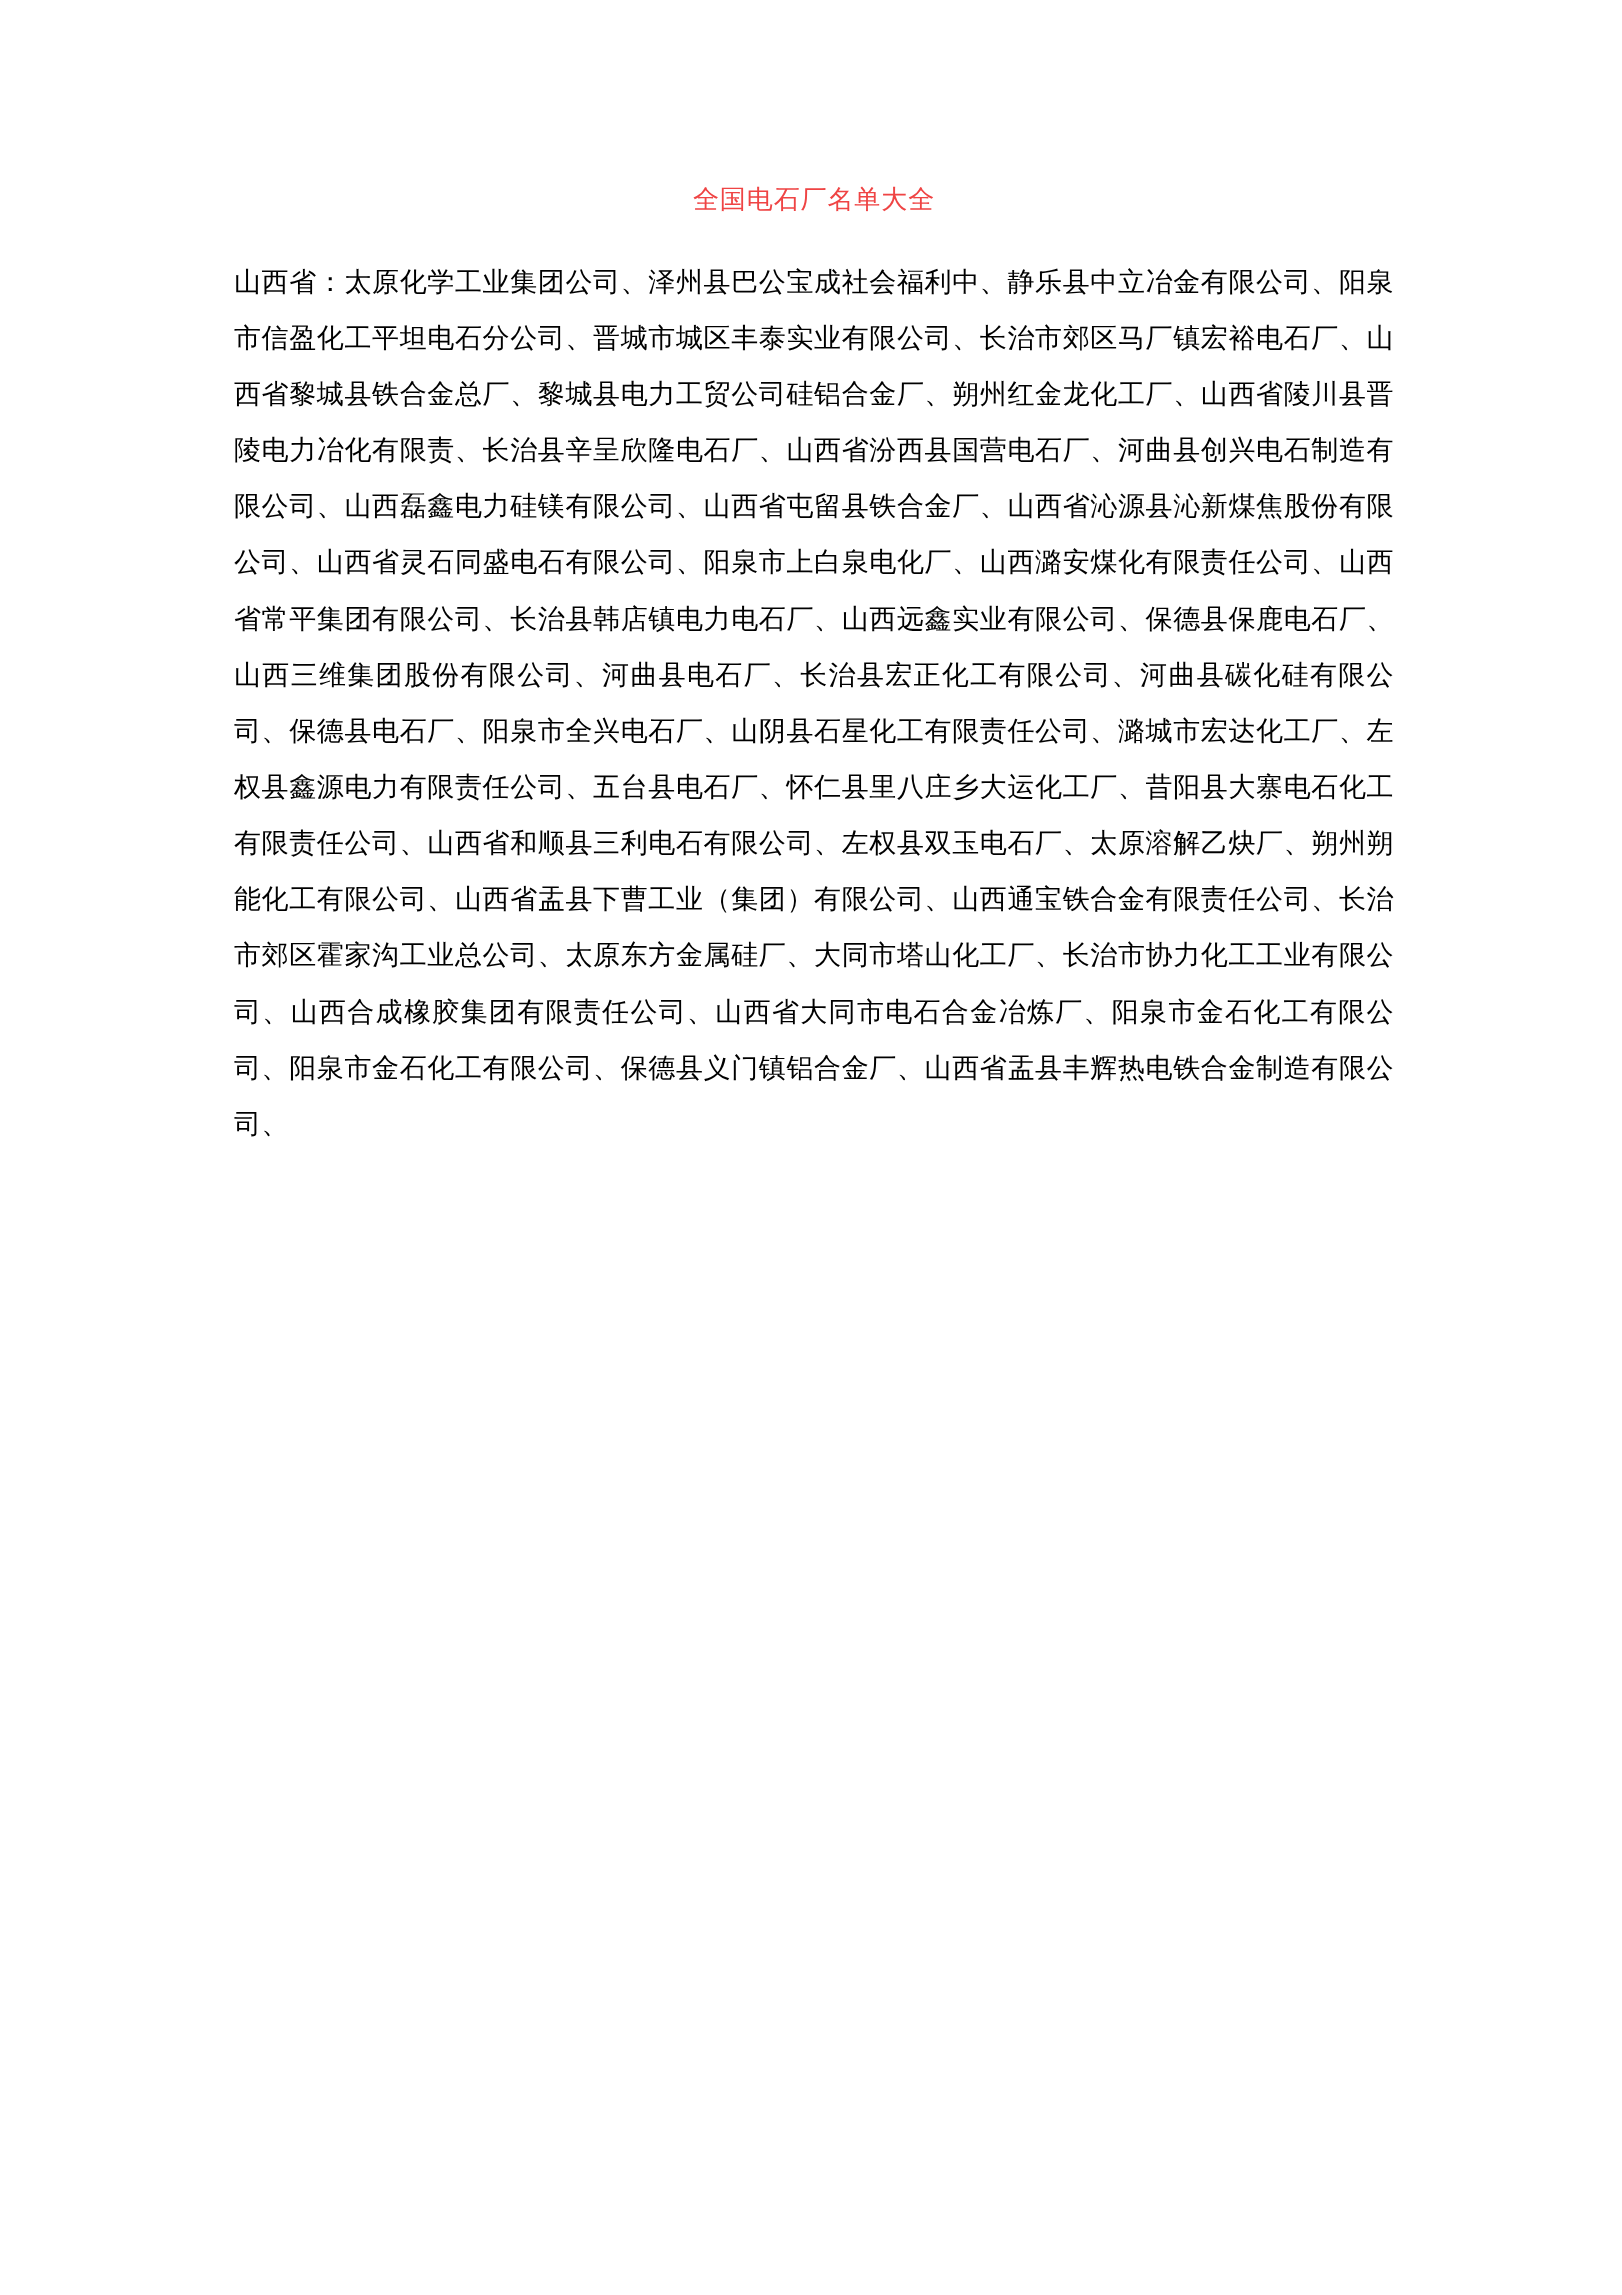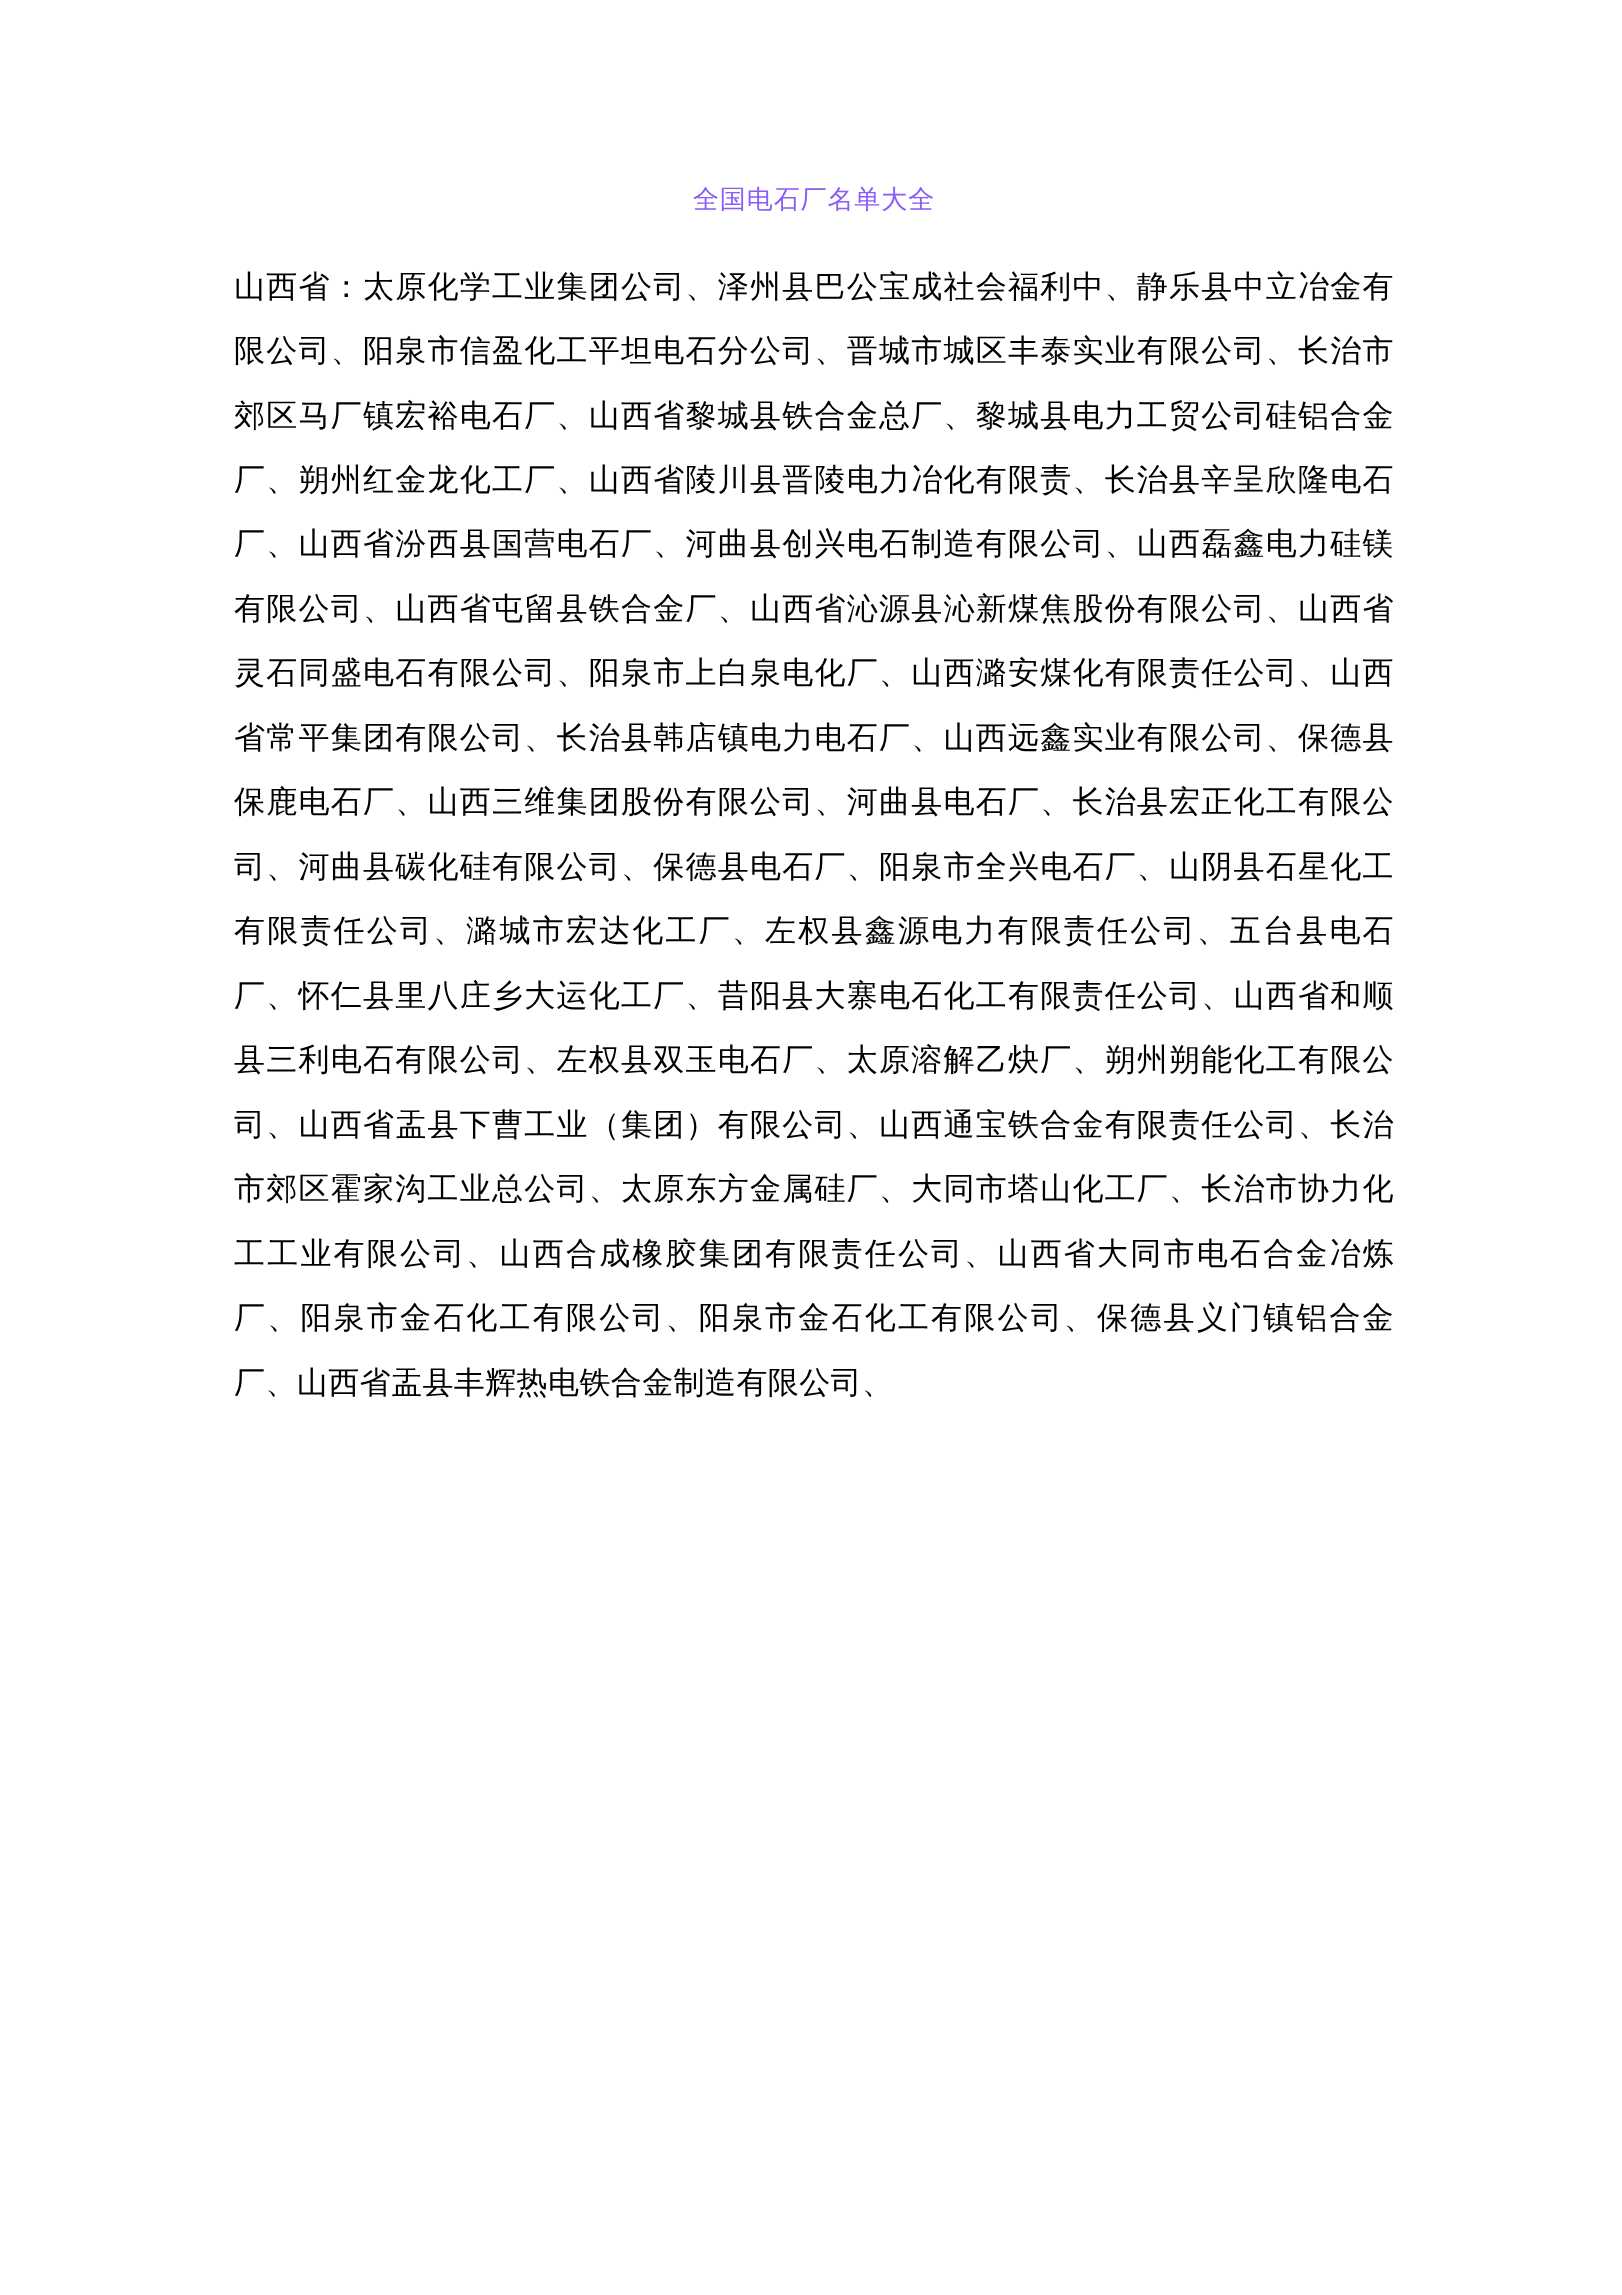--- a/index.html
+++ b/index.html
@@ -22,28 +22,28 @@
   }
   .content {
     position: absolute;
     left: 234px;
     top: 179px;
     width: 1160px;
   }
   .doc-title {
     font-size: 26px;
     text-align: center;
-    color: #8b5cf6;
+    color: #ef4444;
     font-family: "DejaVu Serif", "Liberation Serif", serif;
     line-height: 1.6;
     margin: 0 0 33px 0;
     letter-spacing: 0.9px;
   }
   .doc-body {
-    font-size: 31px;
+    font-size: 27px;
     color: #000000;
     line-height: 2.08;
     text-align: justify;
     text-justify: inter-ideograph;
     letter-spacing: 0.4px;
     font-family: "DejaVu Serif", "Liberation Serif", serif;
     white-space: normal;
     word-break: break-all;
   }
 </style>

